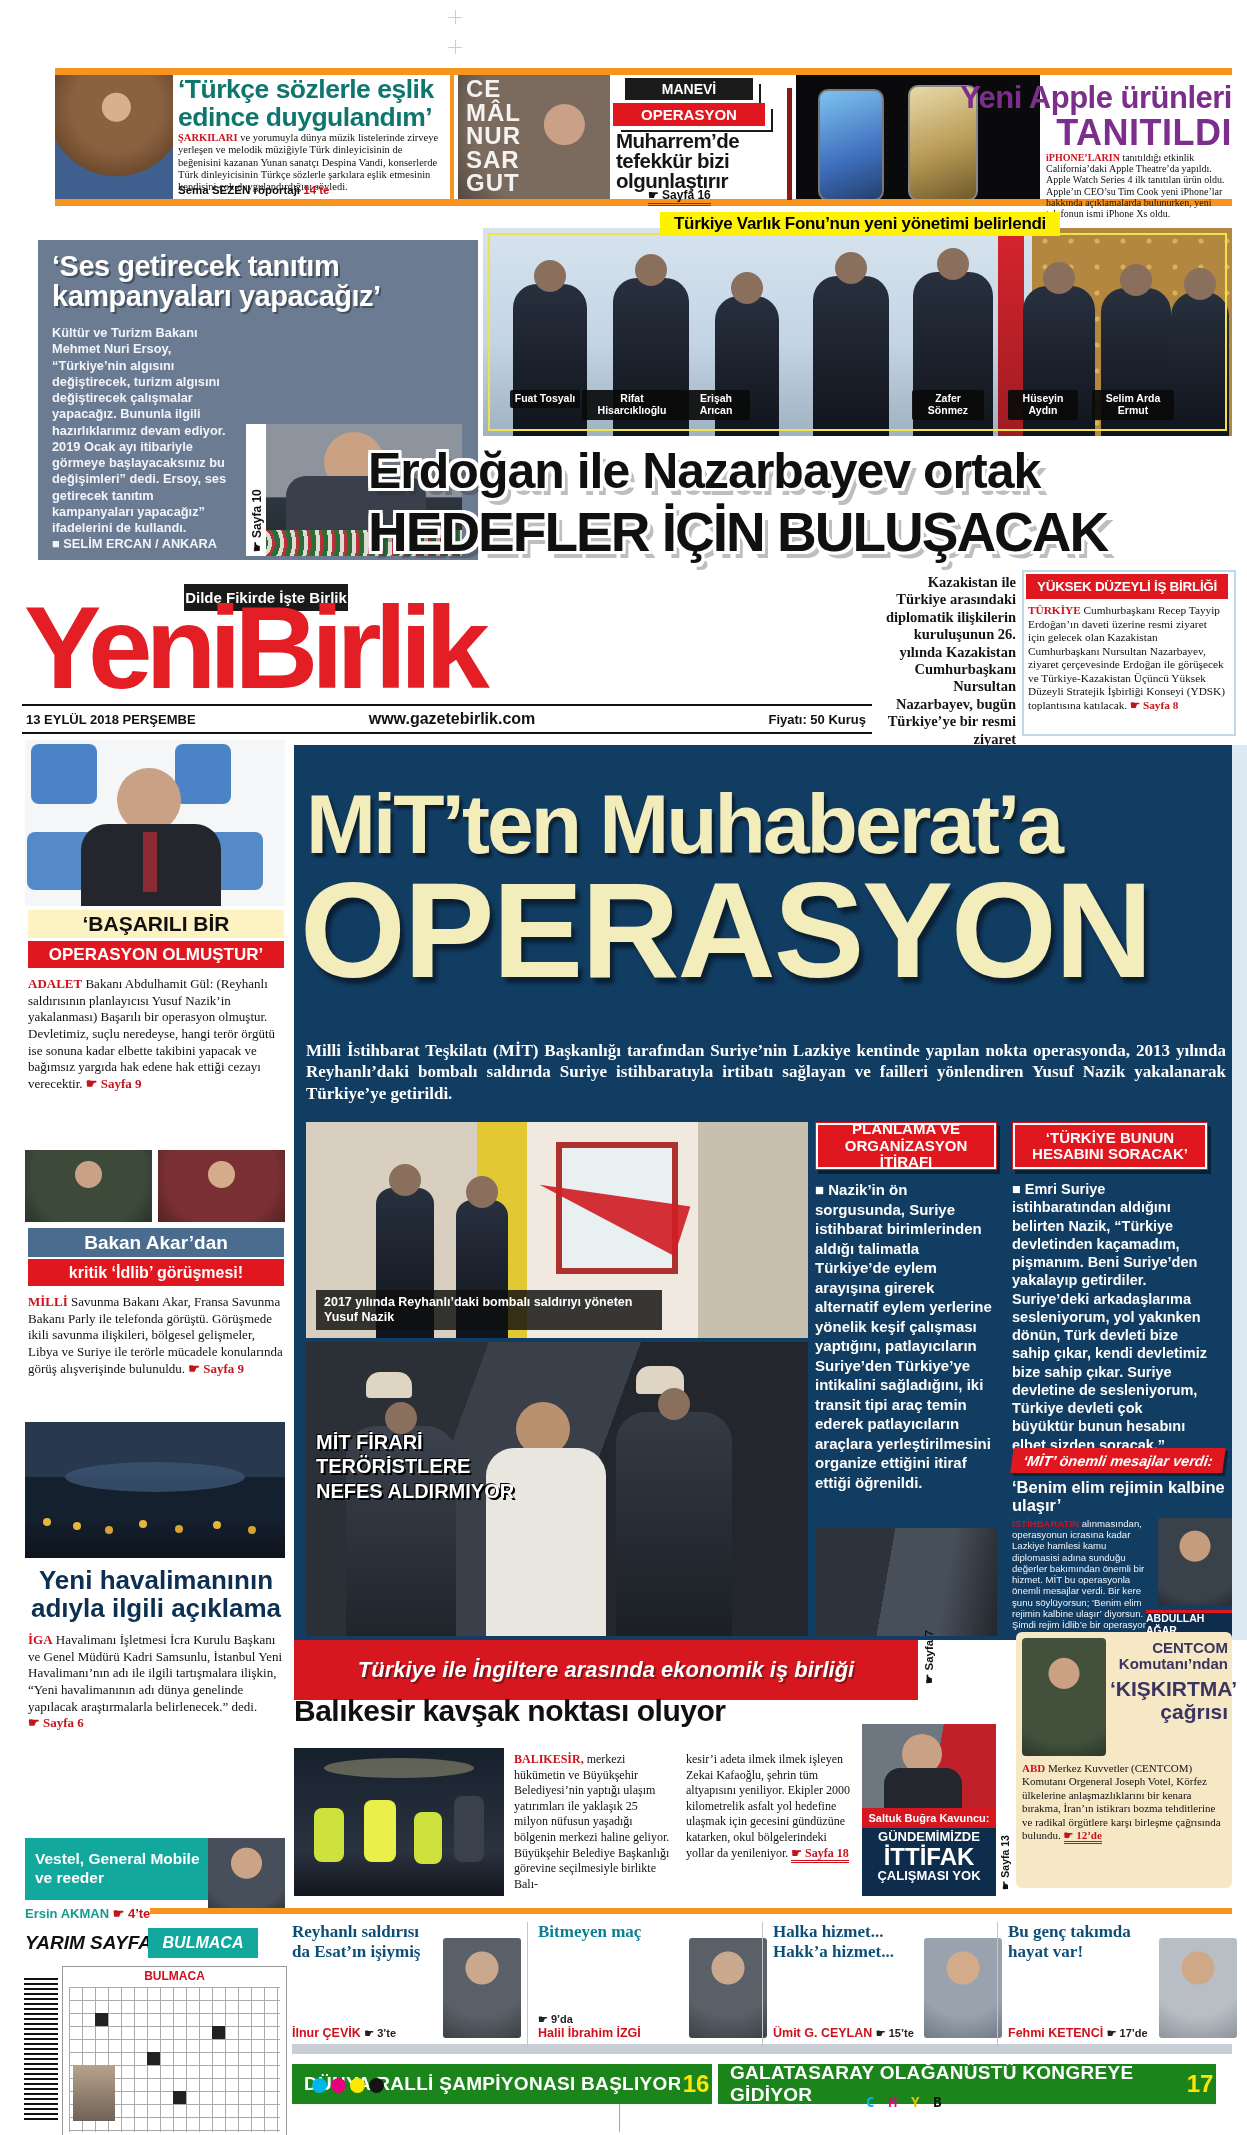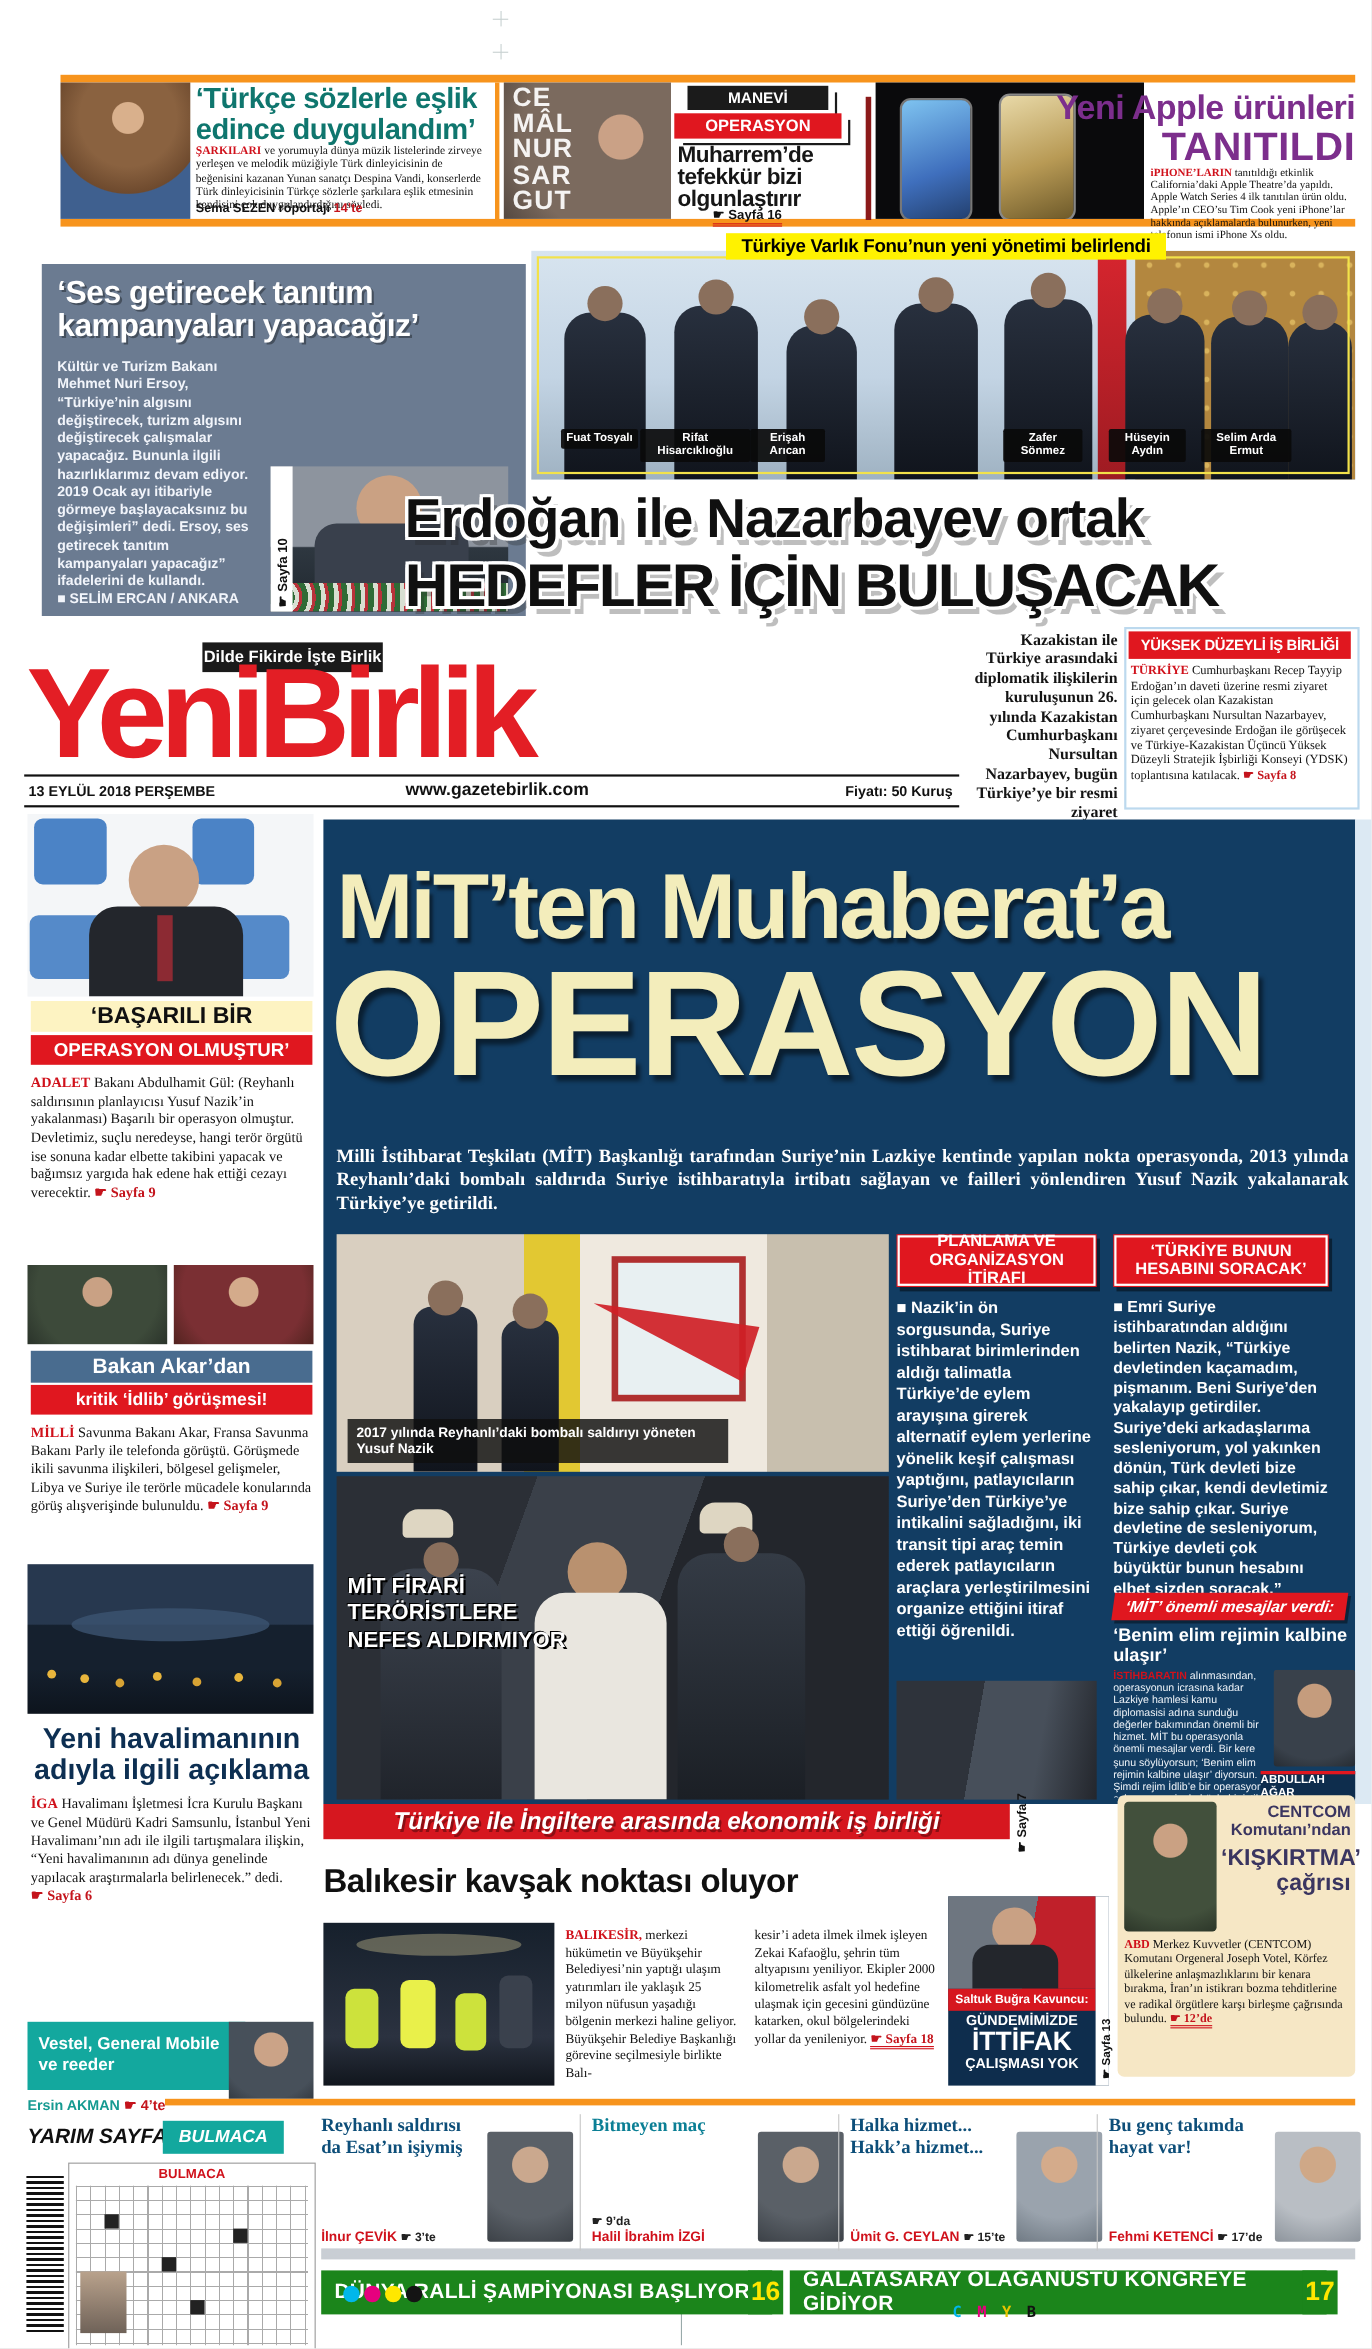--- a/index.html
+++ b/index.html
@@ -292,21 +292,21 @@
   <div class="abs" style="left:1012px;top:1518px;width:220px;height:116px;overflow:hidden;font-size:9.6px;line-height:1.17;color:#eef3f8">
     <div style="float:right;width:74px;height:88px;margin:0 0 4px 6px;border-radius:3px;
          background:radial-gradient(circle at 50% 32%,#c59c7d 15px,#39414b 16px 75%,#262c33)"></div>
     <span class="lead">İSTİHBARATIN</span>
     <span>alınmasından, operasyonun icrasına kadar Lazkiye hamlesi kamu diplomasisi adına sunduğu değerler bakımından önemli bir hizmet. MİT bu operasyonla önemli mesajlar verdi. Bir kere şunu söylüyorsun; ‘Benim elim rejimin kalbine ulaşır’ diyorsun. Şimdi rejim İdlib’e bir operasyon icra etmeye çalışıyor ve siz de böyle bir istihbaratla beraber çok önemli bir mesaj iletiyorsunuz. Bu anlamda çok önemli.</span>
     
   </div>
   <div class="abs xb" style="left:1146px;top:1610px;width:86px;height:22px;background:#0e2d4d;color:#fff;border-top:3px solid #e0171f;
        font-size:10.5px;display:flex;align-items:center;justify-content:center">ABDULLAH AĞAR</div>
 
-  <div class="abs xb" style="left:294px;top:1640px;width:624px;height:32px;background:#d6171f;color:#fff;
+  <div class="abs xb" style="left:294px;top:1640px;width:624px;height:60px;background:#d6171f;color:#fff;
        font-size:22px;display:flex;align-items:center;justify-content:center;font-style:italic;
        text-shadow:2px 2px 0 rgba(0,0,0,.35)">Türkiye ile İngiltere arasında ekonomik iş birliği</div>
   <div class="vtxt b" style="left:922px;top:1684px;font-size:11.5px;color:#111">☛ Sayfa 7</div>
 
   <div class="abs xb" style="left:294px;top:1694px;width:560px;font-size:30px;color:#101010;letter-spacing:-.5px">Balıkesir kavşak noktası oluyor</div>
   <div class="ph" style="left:294px;top:1748px;width:210px;height:148px;background:linear-gradient(#16202c,#2b3240 70%,#11161d)">
     <div class="abs" style="left:20px;top:60px;width:30px;height:54px;border-radius:8px;background:#cde23c"></div>
     <div class="abs" style="left:70px;top:52px;width:32px;height:62px;border-radius:8px;background:#e9f04a"></div>
     <div class="abs" style="left:120px;top:64px;width:28px;height:52px;border-radius:8px;background:#cde23c"></div>
     <div class="abs" style="left:160px;top:48px;width:30px;height:66px;border-radius:8px;background:#3a414d"></div>

